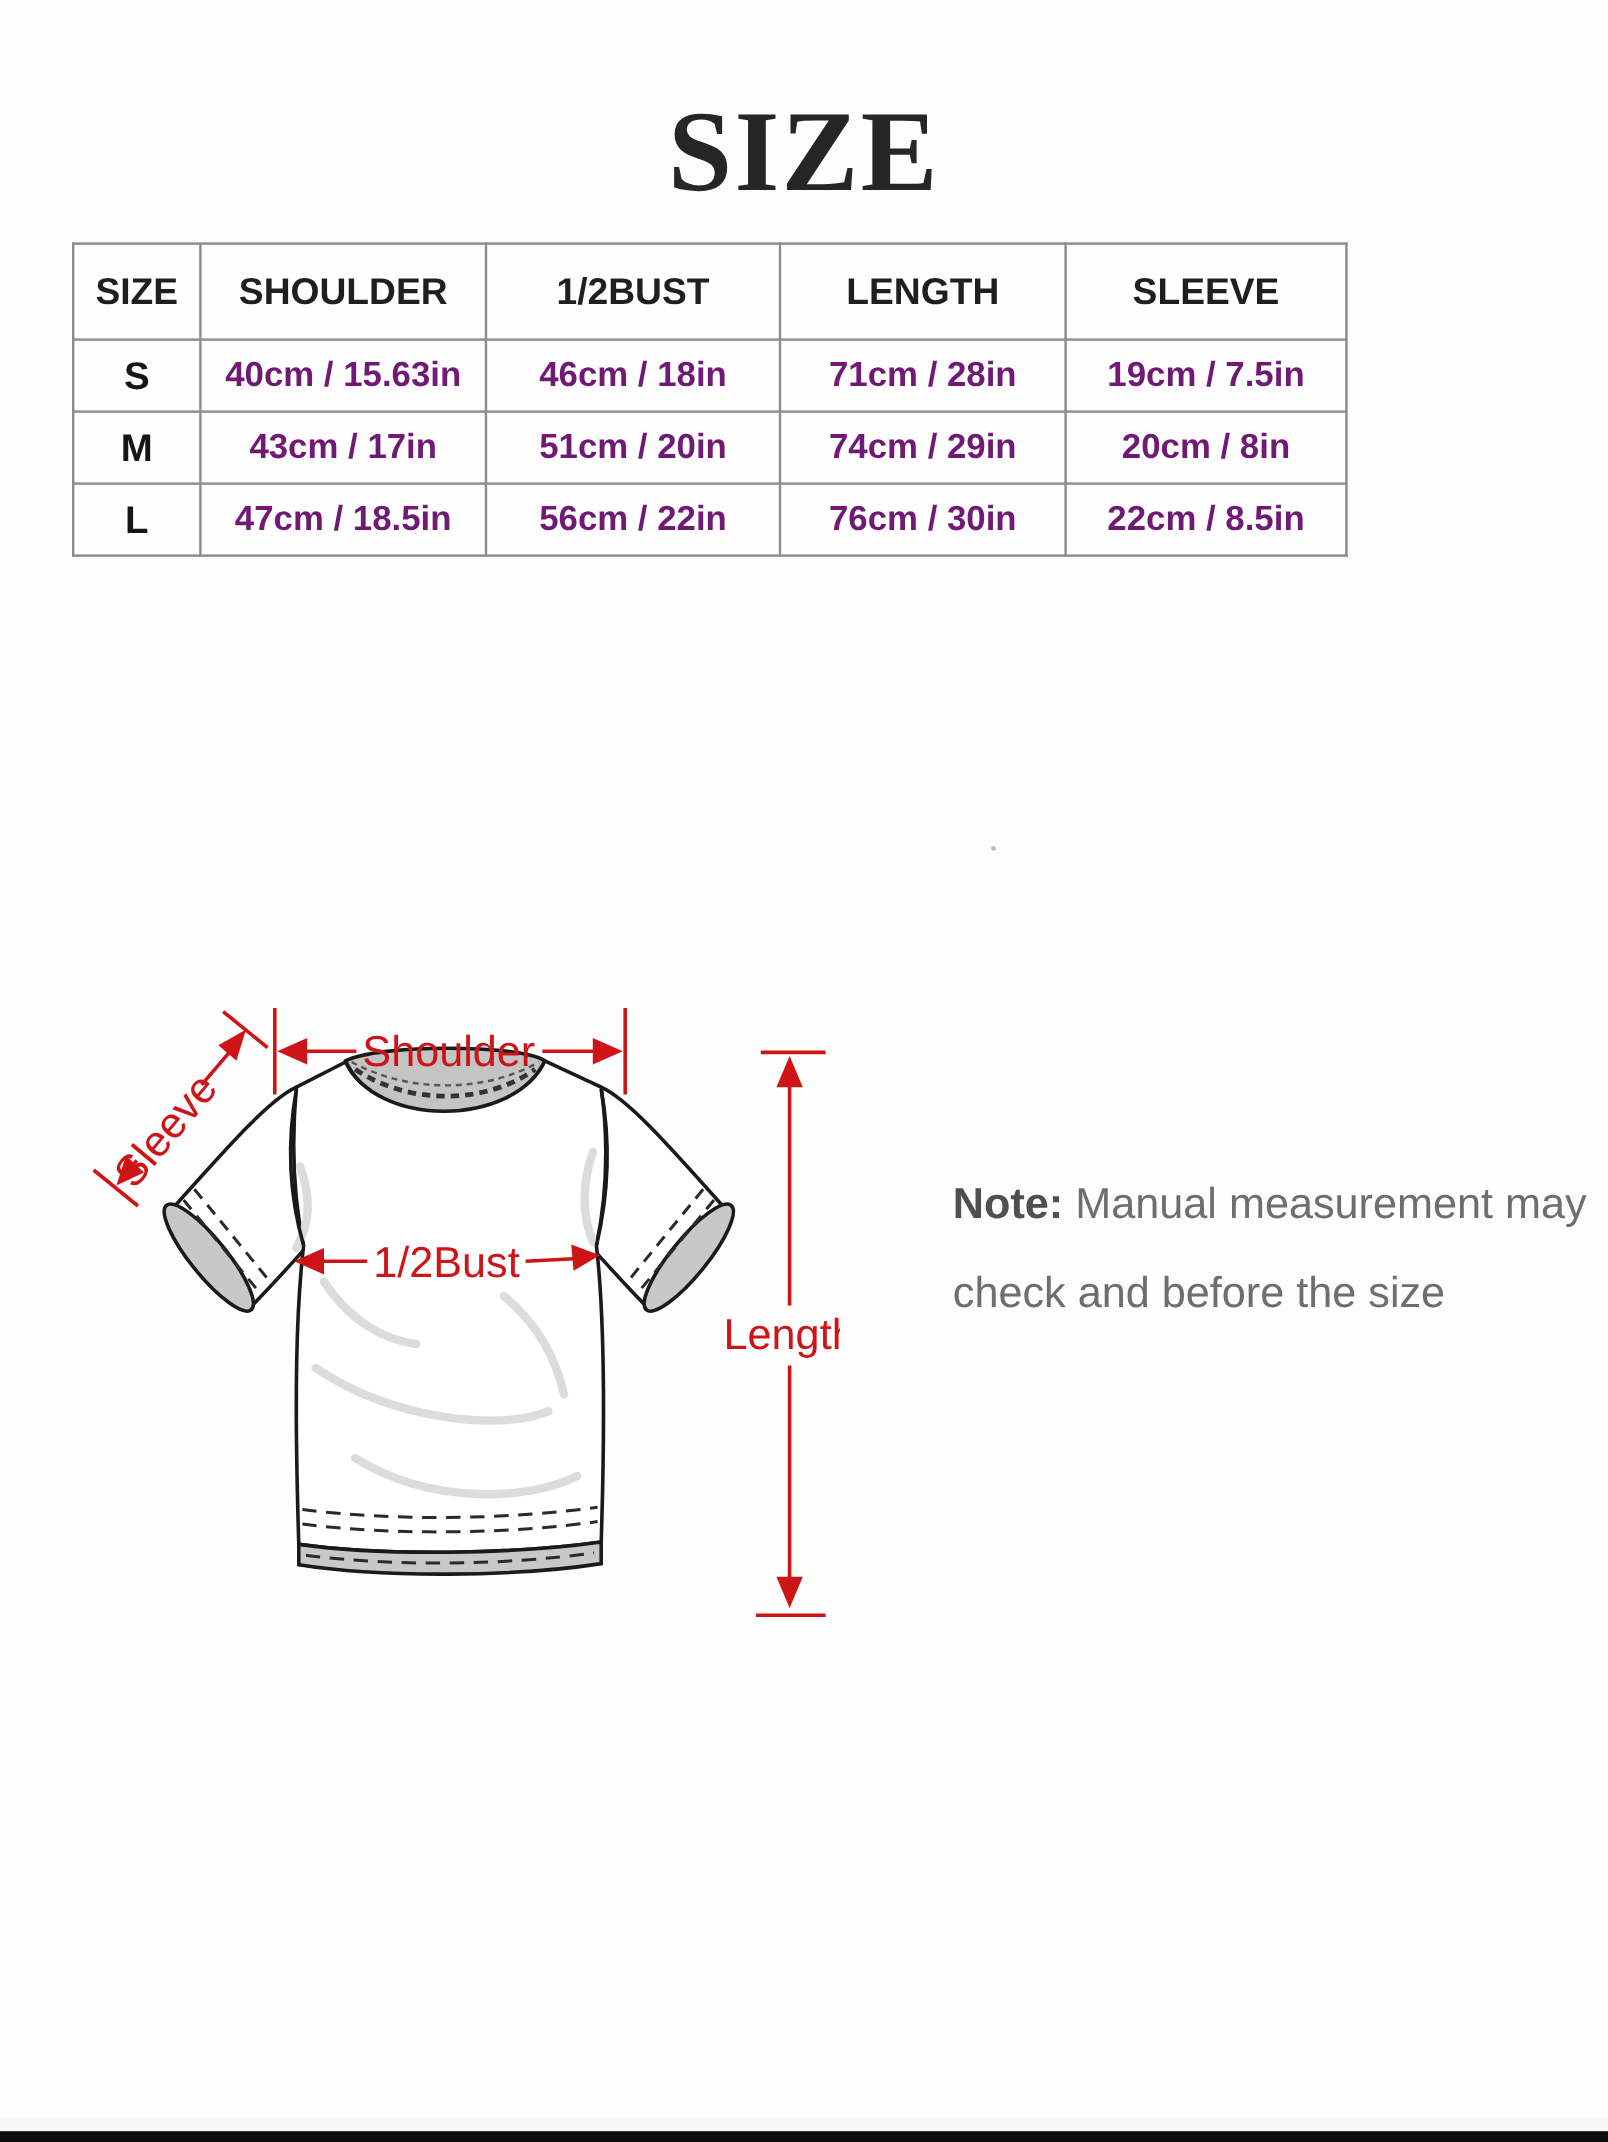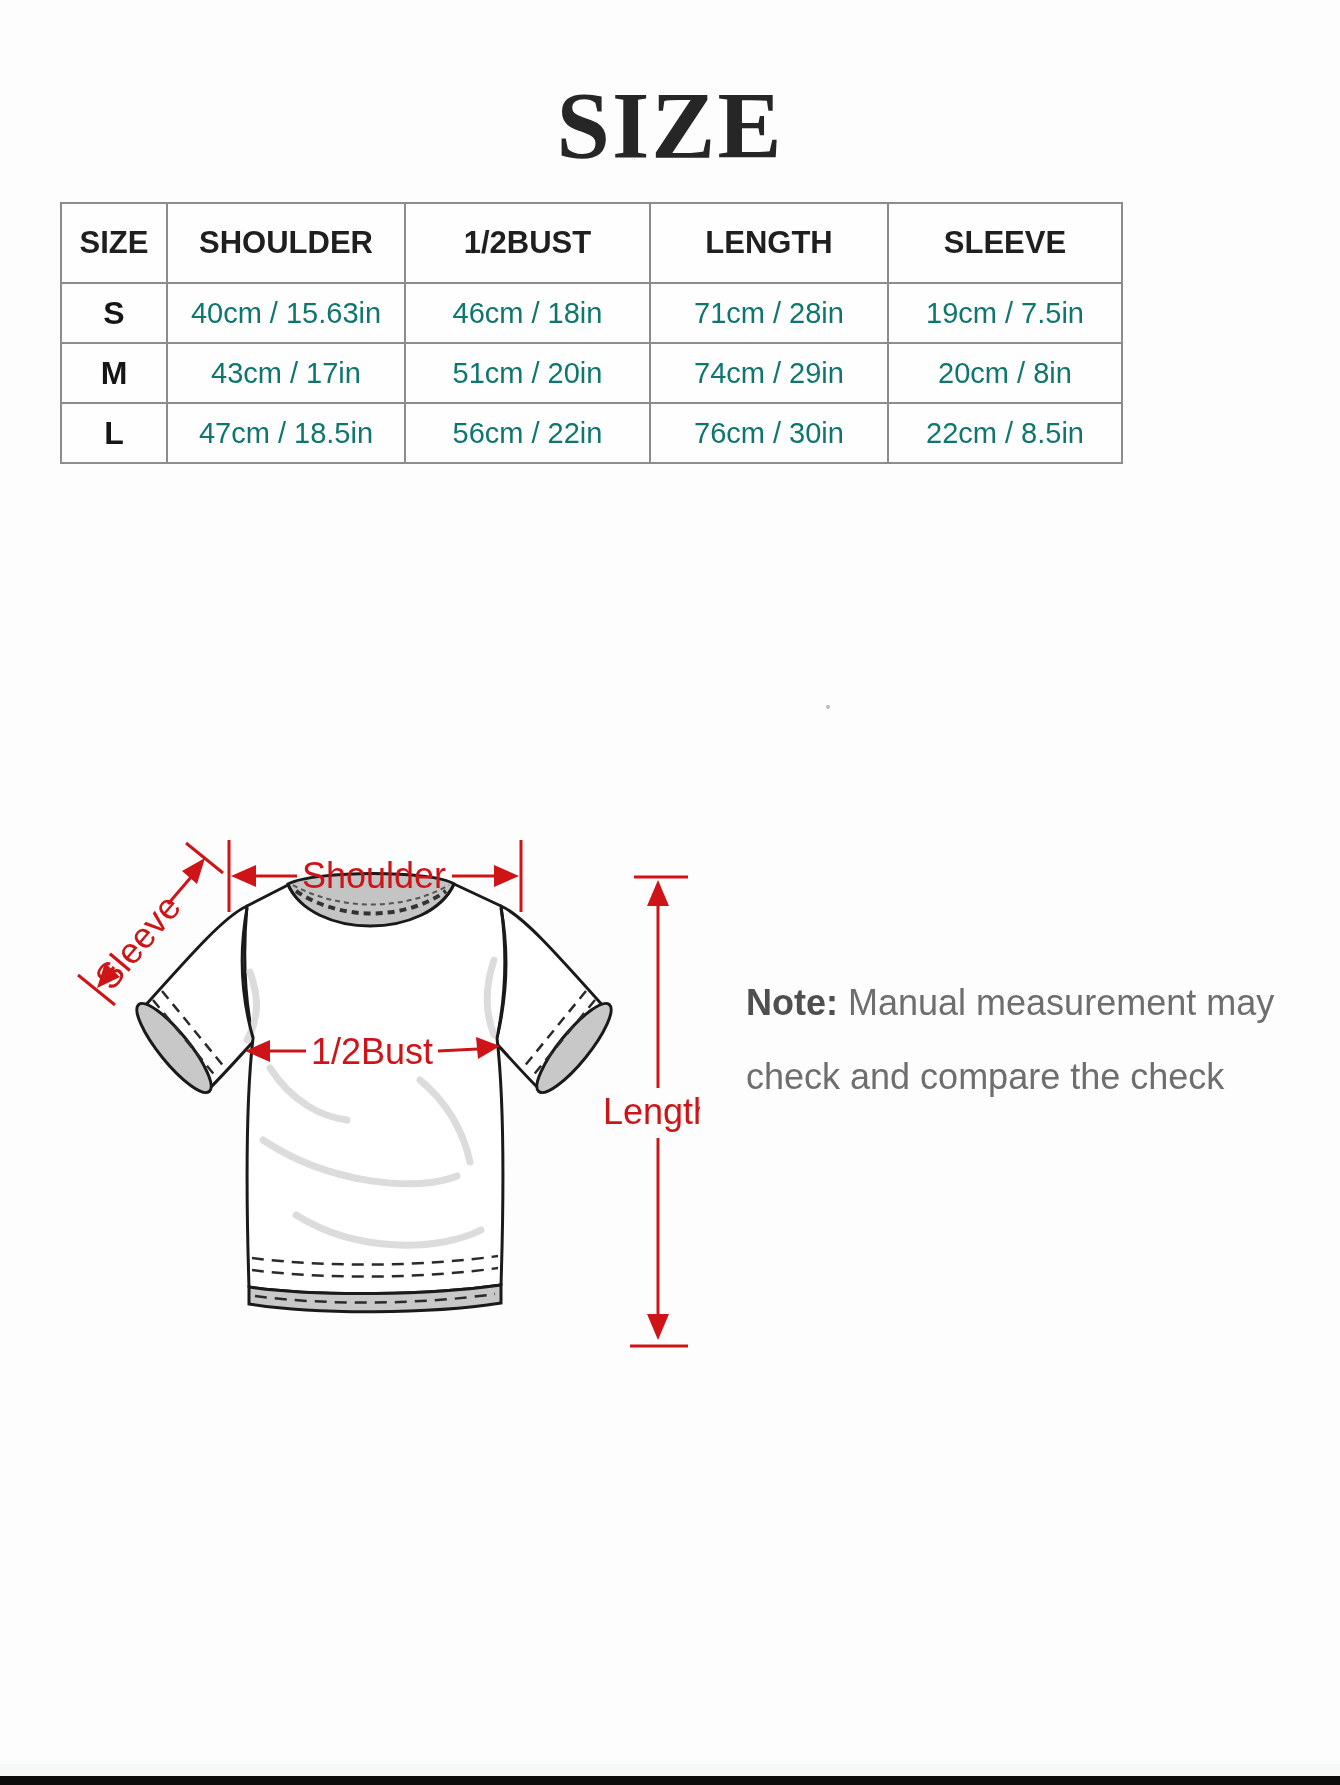--- a/index.html
+++ b/index.html
@@ -14,30 +14,30 @@
   }
   .size-table{
     position:absolute;left:60px;top:202px;width:1063px;
     border-collapse:collapse;table-layout:fixed;background:#fefefe;
   }
   .size-table th,.size-table td{
     border:2px solid #8c8c8c;text-align:center;vertical-align:middle;
     padding:0;overflow:hidden;white-space:nowrap;
   }
   .size-table th{height:78px;font-size:31px;font-weight:bold;color:#1f1f1f;}
-  .size-table td{height:58px;font-size:29px;color:#0f766e;font-weight:normal;}
+  .size-table td{height:58px;font-size:29px;color:#701a75;font-weight:bold;}
   .size-table td.size-col{font-size:32px;font-weight:bold;color:#161616;}
   .col-size{width:106px;}.col-shoulder{width:238px;}.col-bust{width:245px;}
   .col-length{width:238px;}.col-sleeve{width:234px;}
   .diagram-svg{position:absolute;left:40px;top:750px;width:660px;height:630px;}
   .note-block{
     position:absolute;left:746px;top:966px;width:520px;
     font-size:36px;line-height:74px;color:#6e6e6e;
   }
-  .note-line{white-space:nowrap;}
+  .note-line{white-space:nowrap;margin-left:48px;}
   .note-label{font-weight:bold;color:#4f4f4f;}
   .speck{position:absolute;left:826px;top:705px;width:4px;height:4px;border-radius:50%;background:#bcbcbc;}
   .bottom-light-strip{position:absolute;left:0;bottom:9px;width:1340px;height:12px;background:#f6f8f8;}
   .bottom-bar{position:absolute;left:0;bottom:0;width:1340px;height:9px;background:#0c0c0c;}
 </style>
 </head>
 <body>
 
 <div class="page-title">SIZE</div>
 
@@ -164,17 +164,17 @@
       <polygon points="658,1340 647,1314 669,1314" stroke="none"></polygon>
       <path d="M630,1346 L688,1346" stroke-width="3" fill="none"></path>
     </g>
   </g>
 </svg>
 
 <div class="speck"></div>
 
 <div class="note-block">
   <div class="note-line"><span class="note-label">Note:</span> <span>Manual measurement may</span></div>
-  <div class="note-line">check and compare the check</div>
+  <div class="note-line">check and before the size</div>
 </div>
 
 <div class="bottom-light-strip"></div>
 <div class="bottom-bar"></div>
 
 </body></html>

